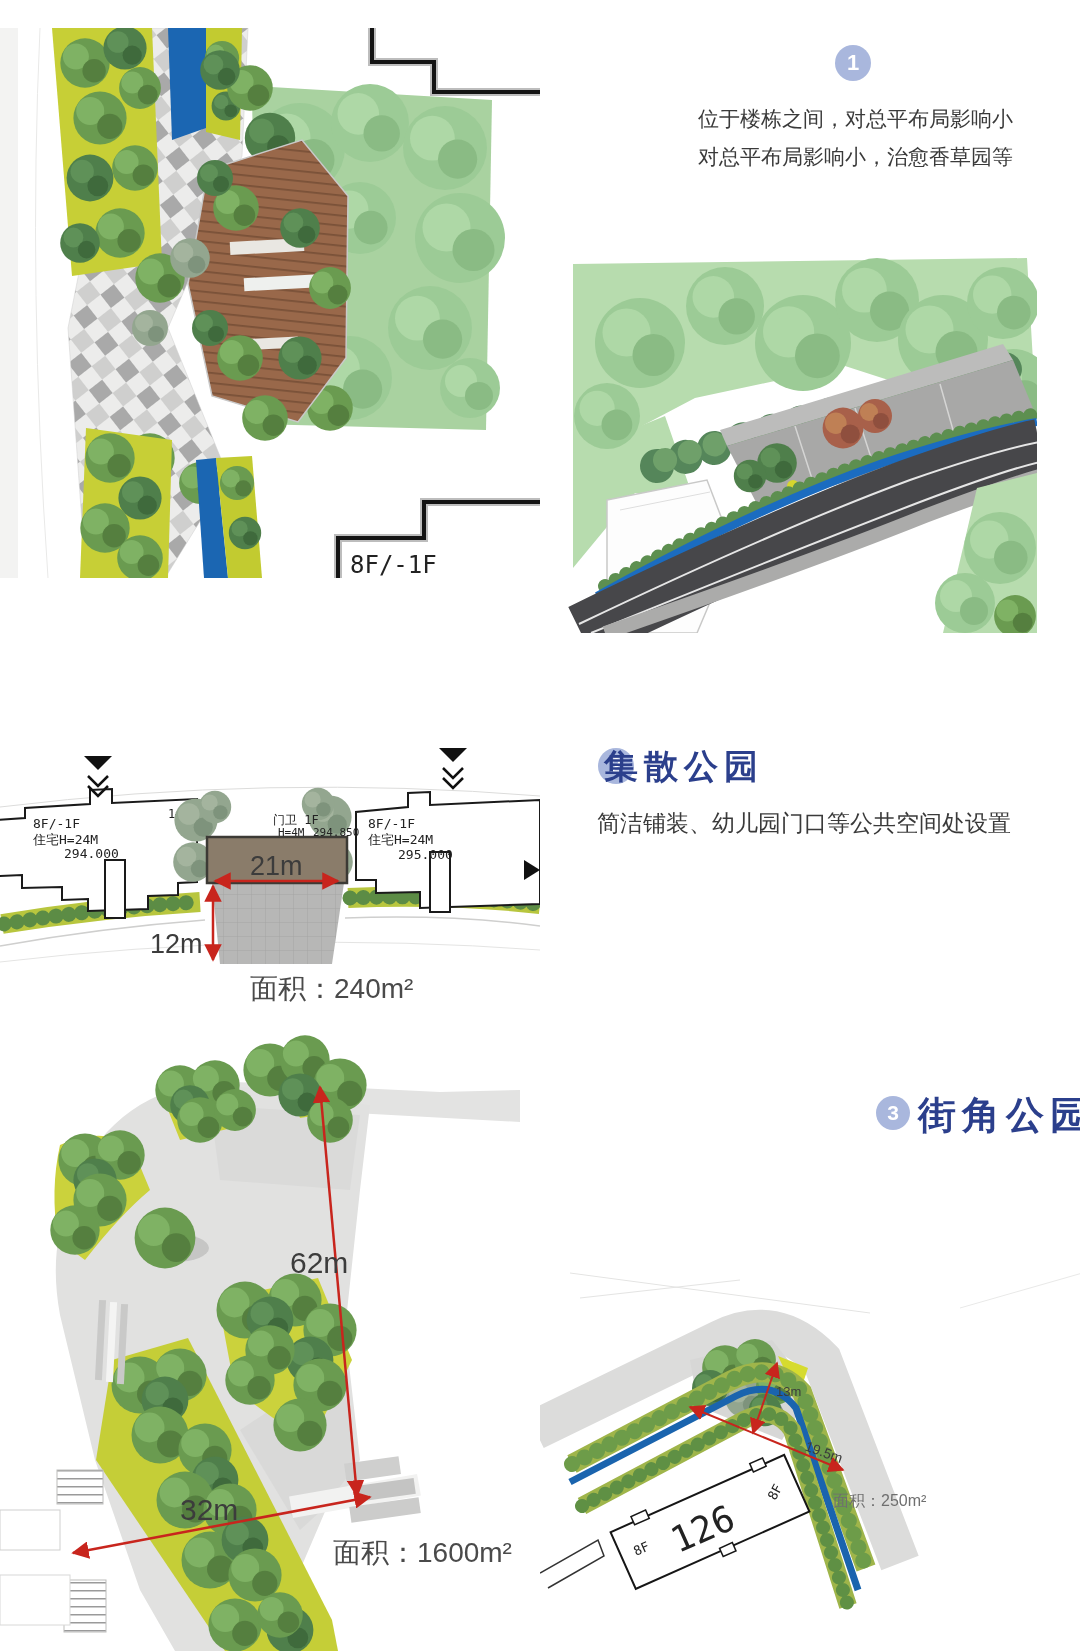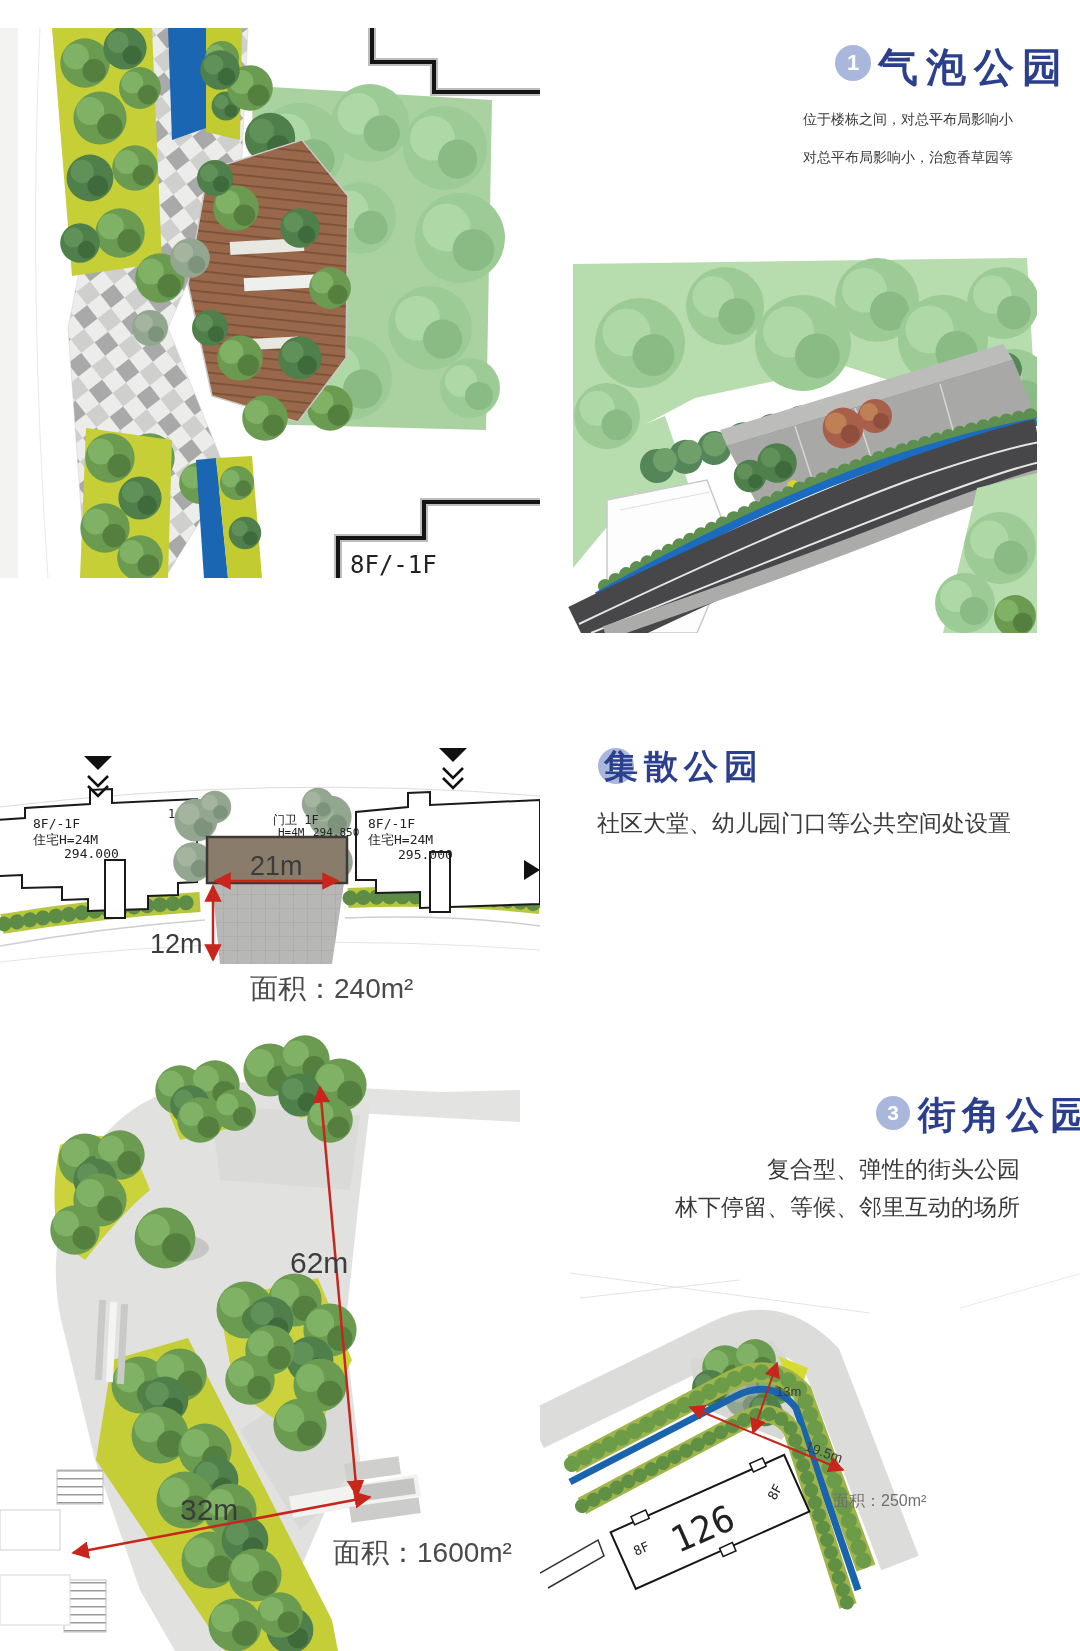--- a/index.html
+++ b/index.html
@@ -143,22 +143,21 @@
     <path d="M 372,0 L 372,34 L 434,34 L 434,64 L 540,64" stroke="#141414" stroke-width="4" fill="none"></path>
   </g>
   <g>
     <path d="M 540,474 L 424,474 L 424,510 L 338,510 L 338,550" stroke="#bdbdbd" stroke-width="8" fill="none"></path>
     <path d="M 540,474 L 424,474 L 424,510 L 338,510 L 338,550" stroke="#141414" stroke-width="4" fill="none"></path>
     <text x="350" y="545" class="cad" font-size="24">8F/-1F</text>
   </g>
 </svg>
 
 <div class="abs badge" style="left:835px;top:45px;width:36px;height:36px;font-size:22px">1</div>
-<div class="abs htitle" style="left:878px;top:40px;font-size:40px;letter-spacing:8px">气泡公园</div>
-<div class="abs bodytext" style="left:583px;top:100px;width:430px;text-align:right;font-size:14px;line-height:38px">
+<div class="abs bodytext" style="left:583px;top:100px;width:430px;text-align:right;font-size:21px;line-height:38px">
   <div>位于楼栋之间，对总平布局影响小</div>
   <div>对总平布局影响小，治愈香草园等</div>
 </div>
 
 <svg class="abs" style="left:545px;top:248px" width="492" height="385" viewBox="0 0 492 385">
   <g>
     <path d="M 28,16 L 482,10 L 490,148 L 430,160 L 300,118 L 150,150 L 55,200 L 28,210 Z" fill="#b7dcae"></path>
     <path d="M 28,205 L 120,168 L 150,255 L 90,245 L 28,320 Z" fill="#b7dcae"></path>
   </g>
   <g>
@@ -277,21 +276,21 @@
     <line x1="213" y1="174" x2="213" y2="248" stroke="#c8251d" stroke-width="2.5" marker-start="url(#a3)" marker-end="url(#a3)"></line>
     <text x="150" y="241" class="dim" font-size="27">12m</text>
   </g>
   <polygon points="524,148 540,158 524,168" fill="#111111"></polygon>
   <text x="250" y="286" class="area" font-size="28">面积：240m²</text>
 </svg>
 
 <div class="abs badge" style="left:598px;top:748px;width:36px;height:36px;font-size:22px">2</div>
 <div class="abs htitle" style="left:604px;top:744px;font-size:34px;letter-spacing:6px">集散公园</div>
 <div class="abs bodytext" style="left:597px;top:804px;width:440px;text-align:left;font-size:23px;line-height:39px">
-  <div>社区大堂、幼儿园门口等公共空间处设置</div>
+  <div>简洁铺装、幼儿园门口等公共空间处设置</div>
 </div>
 
 <svg class="abs" style="left:0;top:1030px" width="520" height="621" viewBox="0 0 520 621">
   <defs>
     <pattern id="stairs" width="8" height="8" patternUnits="userSpaceOnUse">
       <rect width="8" height="8" fill="#ffffff"></rect>
       <rect width="8" height="1.5" fill="#9a9a9a"></rect>
     </pattern>
     <marker id="a4" viewBox="0 0 10 10" refX="9" refY="5" markerWidth="7" markerHeight="7" orient="auto-start-reverse">
       <path d="M0 0L10 5L0 10z" fill="#c8251d"></path>
@@ -381,24 +380,20 @@
   </g>
   <g>
     <line x1="73" y1="523" x2="370" y2="467" stroke="#c8251d" stroke-width="2.5" marker-start="url(#a4)" marker-end="url(#a4)"></line>
     <text x="180" y="490" class="dim" font-size="30">32m</text>
   </g>
   <text x="333" y="532" class="area" font-size="28">面积：1600m²</text>
 </svg>
 
 <div class="abs badge" style="left:876px;top:1096px;width:34px;height:34px;font-size:21px">3</div>
 <div class="abs htitle" style="left:918px;top:1090px;font-size:38px;letter-spacing:6px">街角公园</div>
-<div class="abs bodytext" style="left:600px;top:1150px;width:420px;text-align:right;font-size:23px;line-height:38px">
-  <div>复合型、弹性的街头公园</div>
-  <div>林下停留、等候、邻里互动的场所</div>
-</div>
 
 <svg class="abs" style="left:540px;top:1268px" width="540" height="383" viewBox="0 0 540 383">
   <defs>
     <marker id="a5" viewBox="0 0 10 10" refX="9" refY="5" markerWidth="8" markerHeight="8" orient="auto-start-reverse">
       <path d="M0 0L10 5L0 10z" fill="#c8251d"></path>
     </marker>
   </defs>
   <path d="M 30,5 L 330,45 M 40,30 L 200,12" stroke="#e4e4e3" stroke-width="1" fill="none"></path>
   <path d="M 560,0 L 420,40" stroke="#e9e9e8" stroke-width="1" fill="none"></path>
   <path d="M -5,162 L 180,72 Q 235,44 282,92 L 360,295" fill="none" stroke="#dcdcdb" stroke-width="40"></path>

